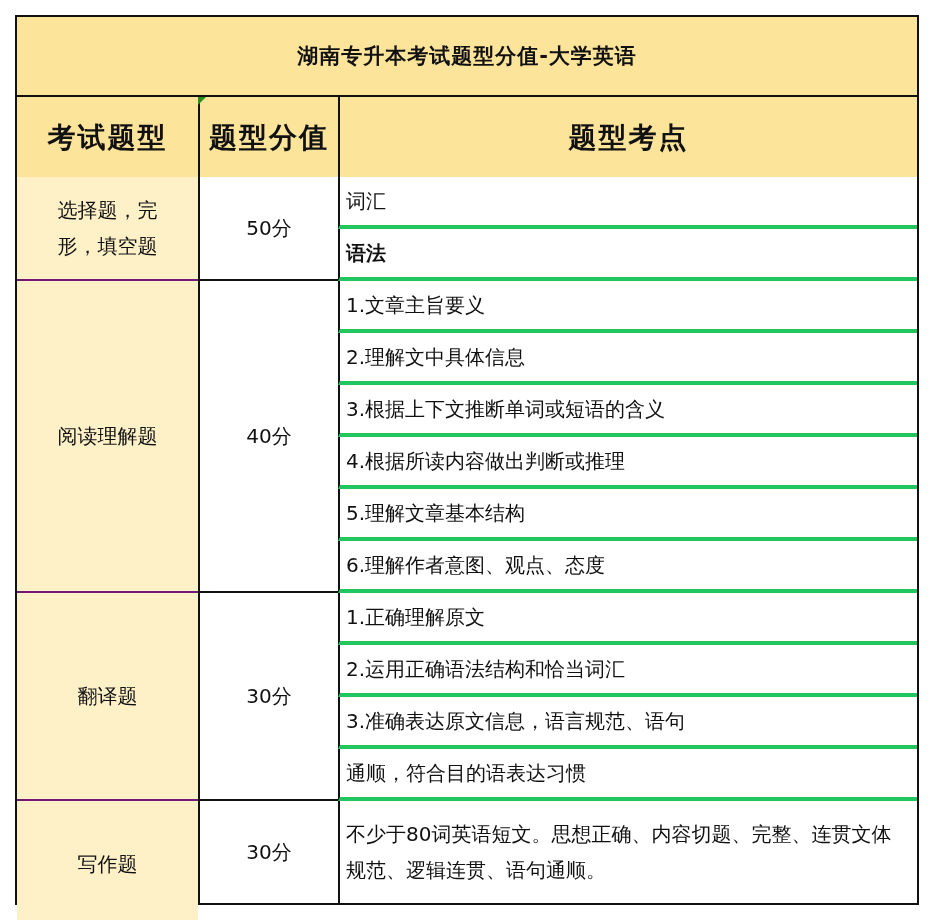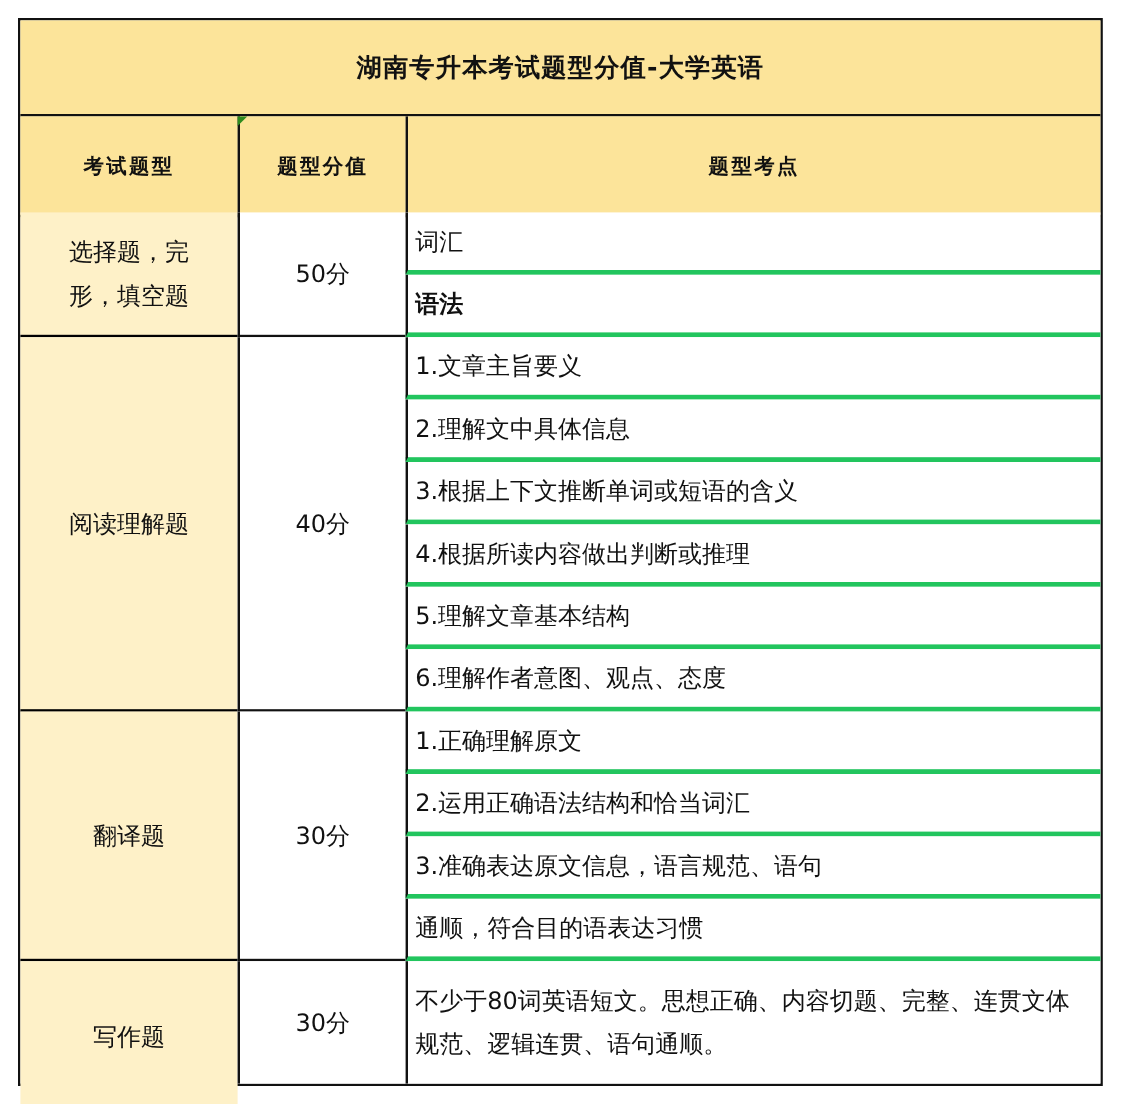--- a/index.html
+++ b/index.html
@@ -5,27 +5,27 @@
   html, body { margin: 0; padding: 0; background: #ffffff; }
   body { width: 936px; height: 920px; position: relative; overflow: hidden;
          font-family: "DejaVu Sans", "Liberation Sans", sans-serif; color: #111; }
   .tbl { position: absolute; left: 15px; top: 15px; width: 904px; height: 890px;
          border: 2px solid #111; box-sizing: border-box; }
   .cell { position: absolute; box-sizing: border-box; display: flex; align-items: center; }
   .title { left: 0; top: 0; width: 900px; height: 80px; background: #FCE49A;
            justify-content: center; font-weight: bold; font-size: 21px; letter-spacing: 1px;
            border-bottom: 2px solid #111; }
   .hdr { top: 80px; height: 84px; background: #FCE49A; justify-content: center;
-         font-weight: bold; font-size: 17px; letter-spacing: 2px; border-bottom: 2px solid #111; }
+         font-weight: bold; font-size: 28px; letter-spacing: 2px; border-bottom: 2px solid #111; }
   .col1 { left: 0; width: 181px; }
   .col2 { left: 181px; width: 140px; }
   .col3 { left: 321px; width: 579px; }
   .vline { border-left: 2px solid #111; }
   .type { background: #FEF1C8; justify-content: center; text-align: center;
-          font-size: 20px; line-height: 36px; padding: 0 24px; border-bottom: 2px solid #000000; }
+          font-size: 20px; line-height: 36px; padding: 0 24px; border-bottom: 2px solid #701a75; }
   .score { justify-content: center; font-size: 20px; border-bottom: 2px solid #111; background: #fff; }
   .point { font-size: 20px; padding-left: 6px; border-bottom: 4px solid #22c55e; background: #fff; }
   .point.last, .type.last, .score.last { border-bottom: none; }
   .point.multi { line-height: 36px; align-items: center; }
   .corner-mark { position: absolute; left: 181px; top: 80px; width: 0; height: 0;
                  border-top: 8px solid #2E8B1E; border-right: 8px solid transparent; }
 </style>
 </head>
 <body>
 

